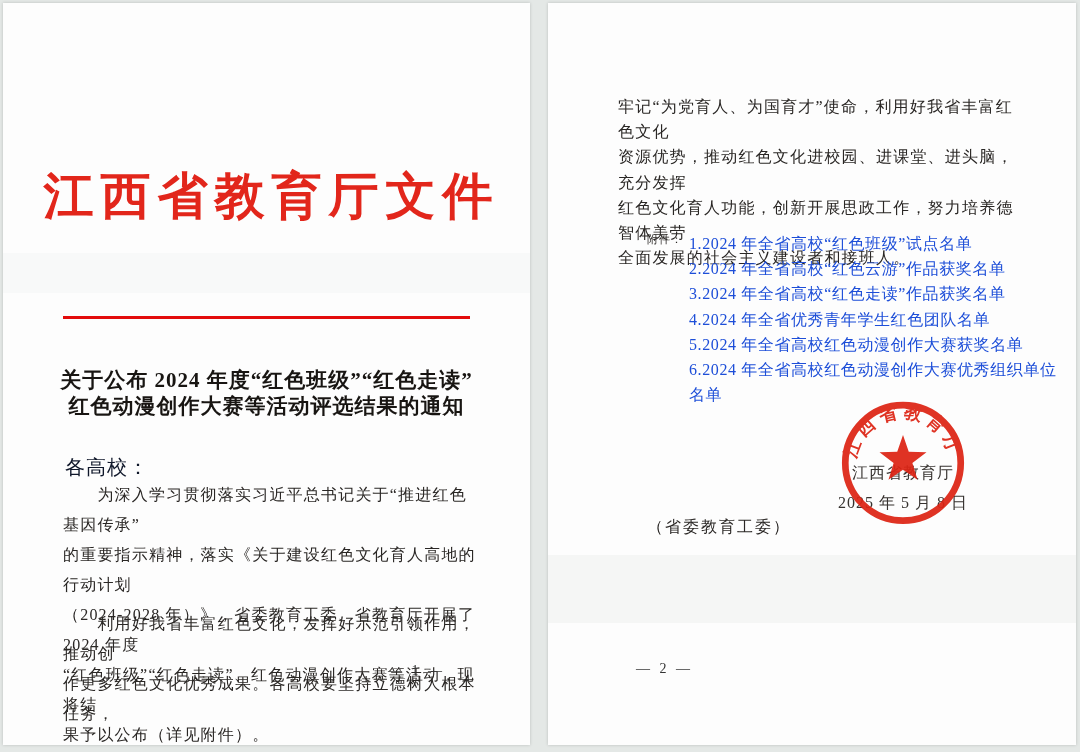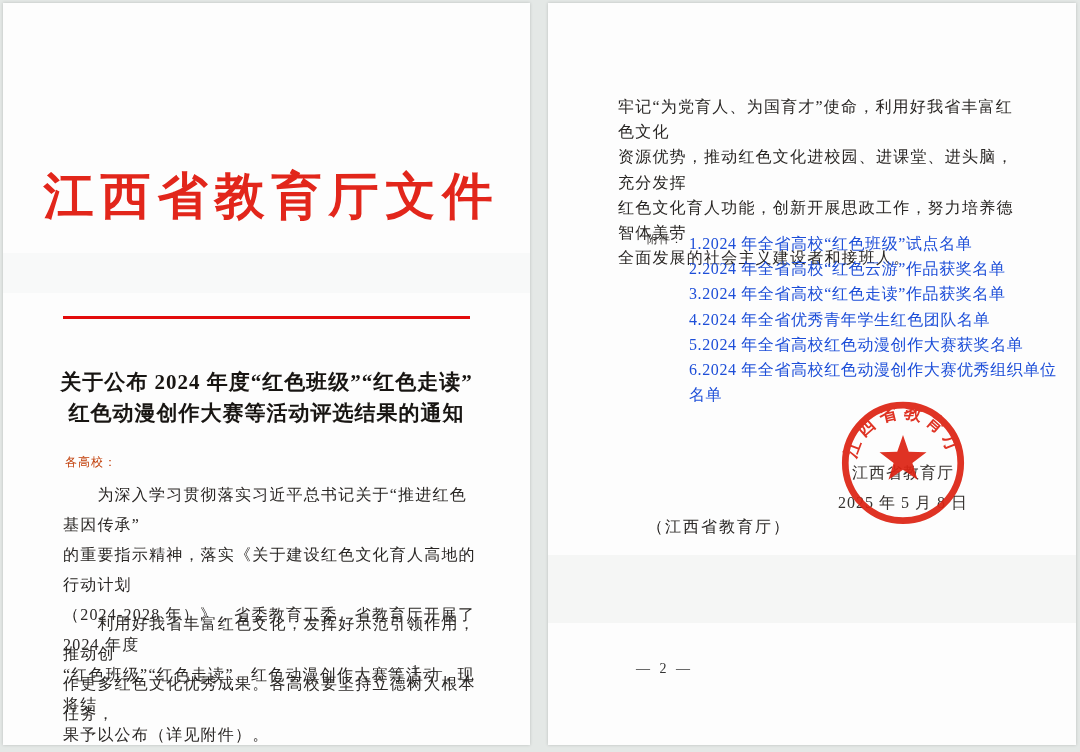--- a/index.html
+++ b/index.html
@@ -43,28 +43,28 @@
   .lp-rule {
     left: 60px; top: 313px; width: 407px; height: 3px;
     background: #e30b0b;
   }
   .lp-title {
     left: 20px; top: 364px; width: 487px;
     text-align: center;
     font-size: 21px;
     font-weight: bold;
     color: #181512;
-    line-height: 31px;
+    line-height: 26px;
     white-space: pre-line;
     letter-spacing: 1px;
   }
   .lp-salutation {
     left: 62px; top: 451px;
-    font-size: 12px;
-    color: #c2410c;
+    font-size: 20px;
+    color: #0f172a;
     letter-spacing: 1px;
   }
   .body-block {
     font-size: 16px;
     color: #2a2725;
     line-height: 30px;
     letter-spacing: 1.2px;
     white-space: pre-line;
   }
   .lp-para1 { left: 60px; top: 477px; width: 414px; }
@@ -183,18 +183,18 @@
       <circle cx="65" cy="63" r="56" fill="none" stroke="#dd2414" stroke-width="6.5"></circle>
       <path d="M65,36 L70.6,52.2 L87.8,52.6 L74.1,63 L79.1,79.4 L65,69.6 L50.9,79.4 L55.9,63 L42.2,52.6 L59.4,52.2 Z" fill="#dd2414"></path>
       <defs>
         <path id="sealArc" d="M 21 77 A 45.6 45.6 0 1 1 109 77" fill="none"></path>
       </defs>
       <text font-size="17" font-weight="bold" fill="#dd2414" letter-spacing="5">
         <textPath href="#sealArc" startOffset="50%" text-anchor="middle" id="seal-textpath">江西省教育厅</textPath>
       </text>
     </svg>
 
-    <div class="abs rp-disclosure">（江西省教育厅）</div>
+    <div class="abs rp-disclosure">（省委教育工委）</div>
 
     <div class="abs rp-pagenum">— 2 —</div>
   </div>
 
 </div>
 
 </body></html>

